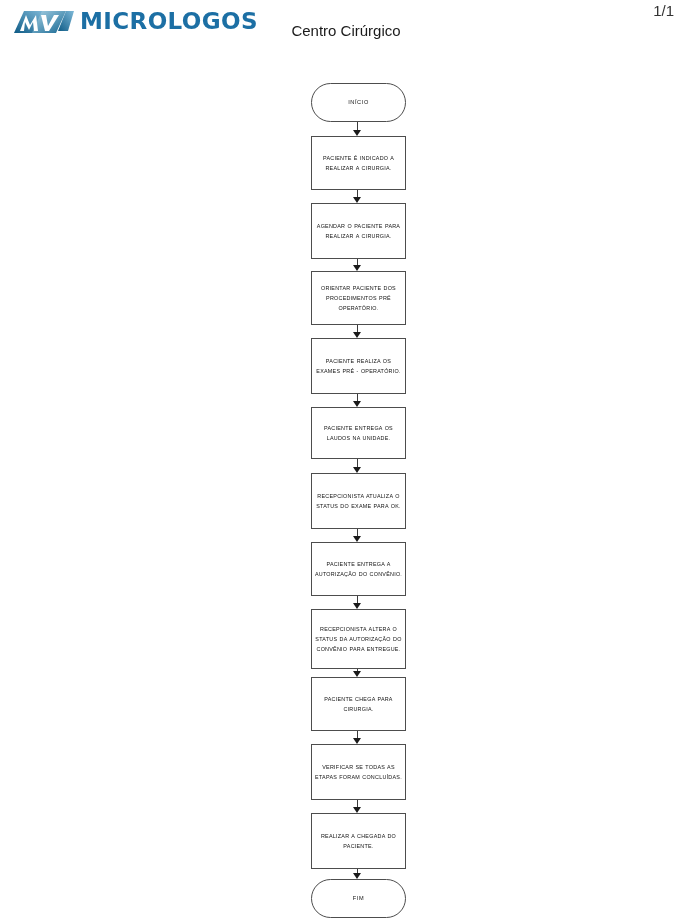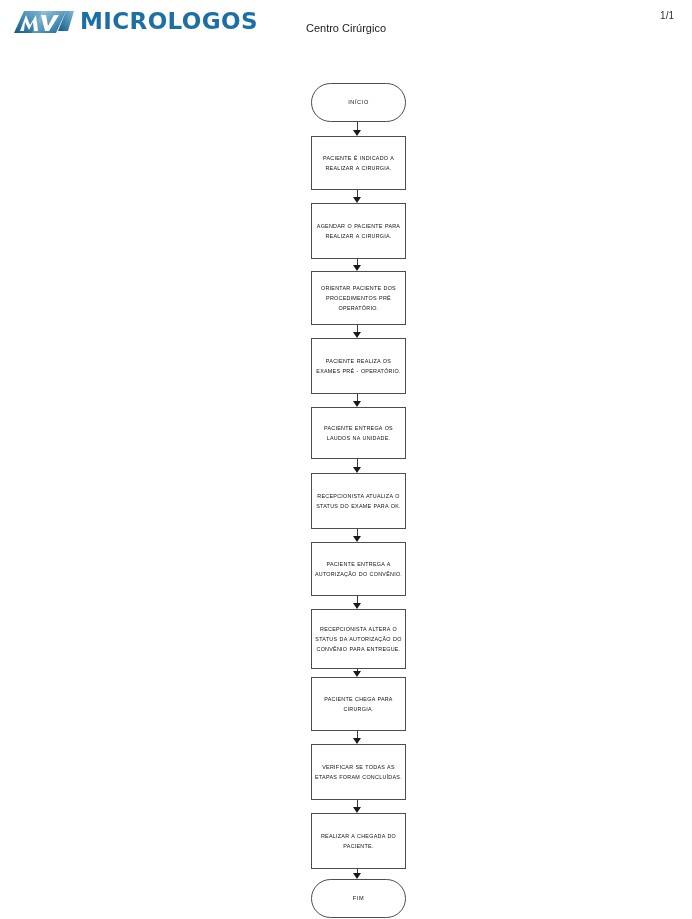--- a/index.html
+++ b/index.html
@@ -63,29 +63,29 @@
     color: #5E9CC4;
     font-family: "DejaVu Sans Mono", monospace;
     white-space: nowrap;
   }
 
   #doc-title {
     position: absolute;
     left: 0; top: 22px;
     width: 692px;
     text-align: center;
-    font-size: 11px;
+    font-size: 15px;
     color: #1a1a1a;
   }
 
   #page-indicator {
     position: absolute;
     right: 18px;
-    top: 10px;
-    font-size: 10px;
+    top: 2px;
+    font-size: 15px;
     color: #333333;
   }
 
   
   #flow {
     position: absolute;
     left: 0;
     top: 62px;
     width: 692px;
     height: 857px;

